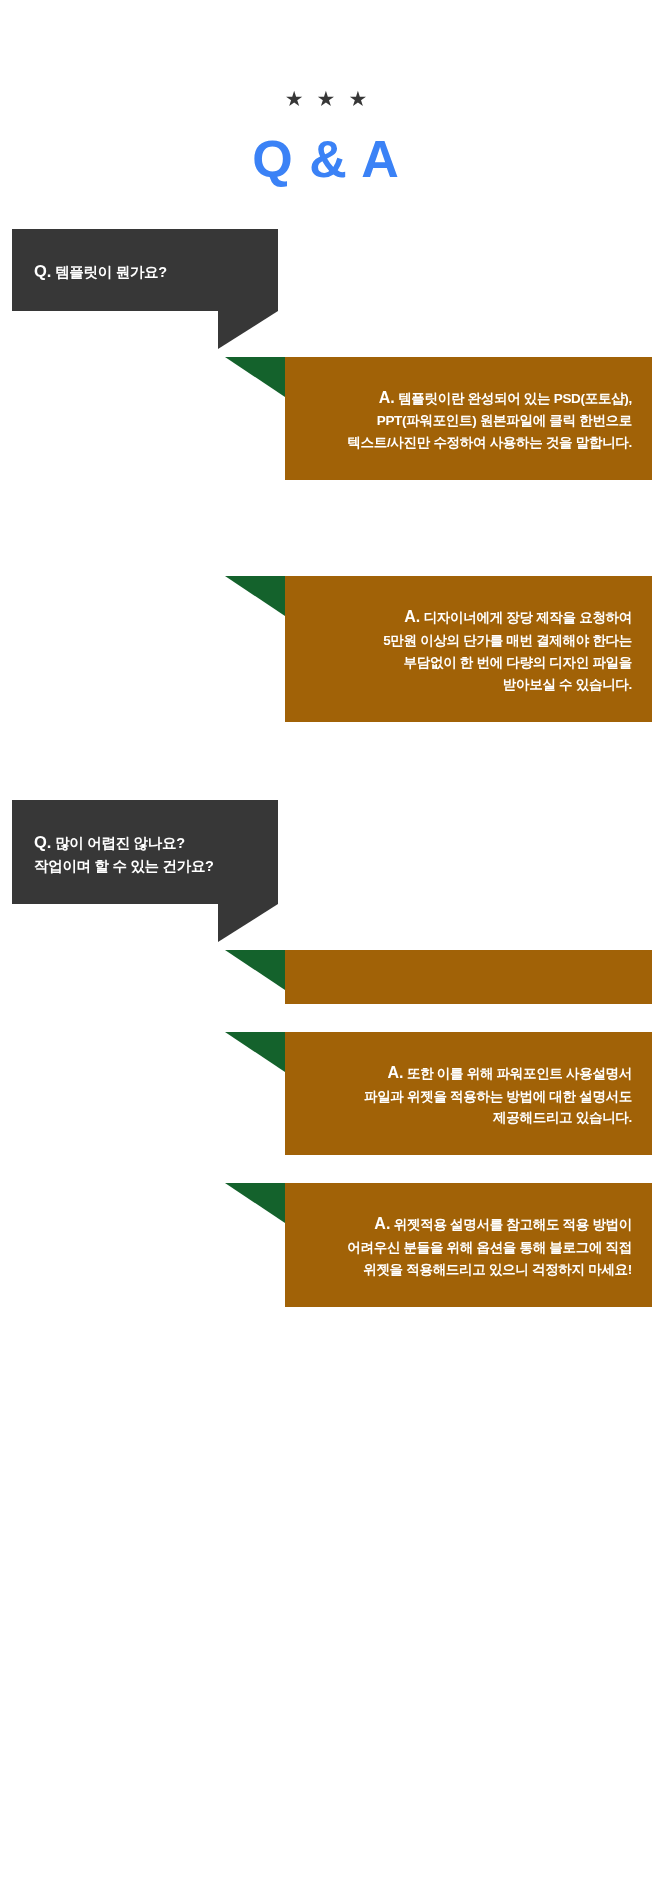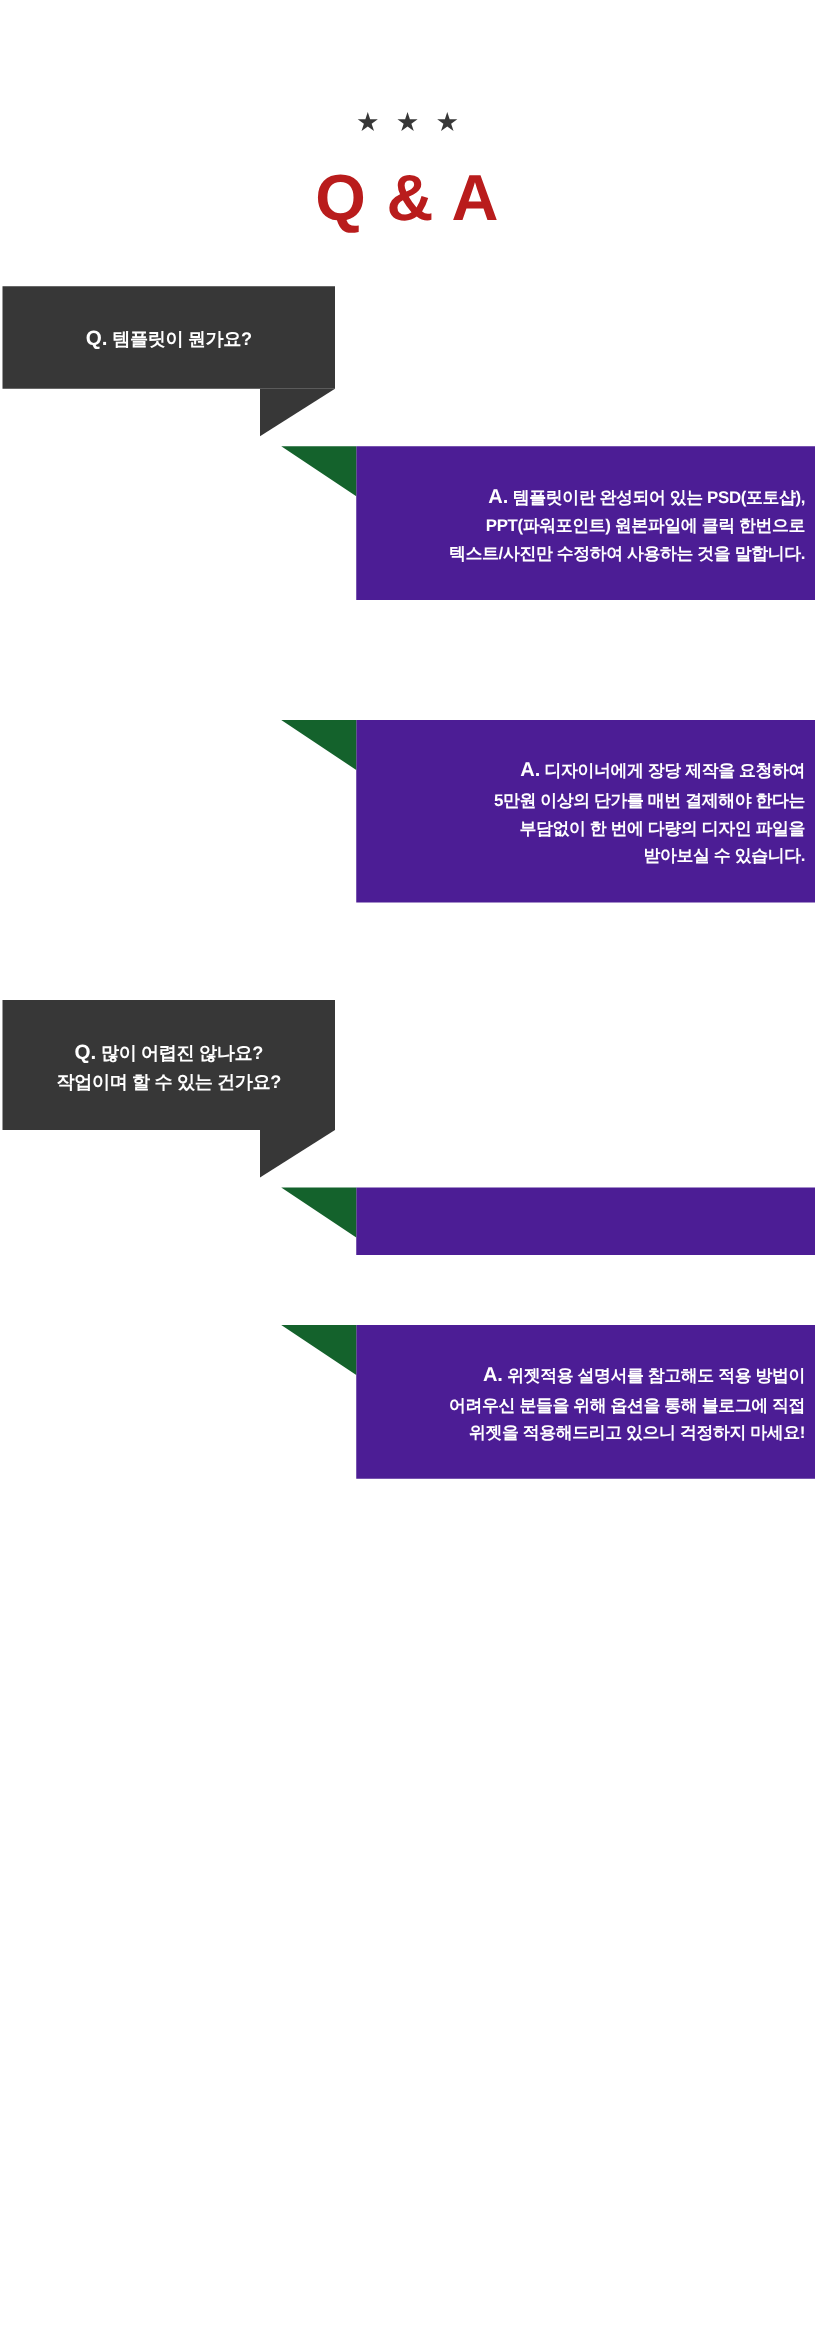--- a/index.html
+++ b/index.html
@@ -36,42 +36,42 @@
   .star {
     font-size: 21px;
     line-height: 1;
     color: #373737;
   }
 
   .page-title {
     font-size: 52px;
     font-weight: 700;
     letter-spacing: 1px;
-    color: #b91c1c;
+    color: #3b82f6;
     line-height: 1;
     margin-top: 24px;
   }
 
   
   .stack {
     position: relative;
     margin-top: 44px;
   }
 
   .row { position: relative; width: 652px; }
 
   
   .q-bubble {
     position: relative;
     width: 266px;
-    margin-left: 2px;
+    margin-left: 12px;
     background: #373737;
     color: #ffffff;
     padding: 30px 22px 26px 22px;
-    text-align: center;
+    text-align: left;
   }
 
   .q-bubble .tail {
     position: absolute;
     left: 206px;
     bottom: -38px;
     width: 0;
     height: 0;
     border-left: 60px solid #373737;
     border-bottom: 38px solid transparent;
@@ -89,23 +89,23 @@
     font-size: 16.5px;
     font-weight: 700;
     letter-spacing: 0;
   }
 
   
   .a-bubble {
     position: relative;
     width: 367px;
     margin-left: 285px;
-    background: #4c1d95;
+    background: #a16207;
     color: #ffffff;
-    padding: 28px 8px 26px 22px;
+    padding: 28px 20px 26px 22px;
     text-align: right;
   }
 
   .a-bubble .tail {
     position: absolute;
     left: -60px;
     top: 0;
     width: 0;
     height: 0;
     border-right: 60px solid #14622c;
@@ -199,20 +199,28 @@
     <div class="sp-46"></div>
 
     <div class="row">
       <div class="a-bubble">
         <div class="tail"></div>
       </div>
     </div>
 
     <div class="sp-28"></div>
 
+    <div class="row">
+      <div class="a-bubble">
+        <div class="tail"></div>
+        <div class="a-text"><span class="mark">A.</span> <span>또한 이를 위해 파워포인트 사용설명서
+파일과 위젯을 적용하는 방법에 대한 설명서도
+제공해드리고 있습니다.</span></div>
+      </div>
+    </div>
 
     <div class="sp-28"></div>
 
     <div class="row">
       <div class="a-bubble">
         <div class="tail"></div>
         <div class="a-text"><span class="mark">A.</span> <span>위젯적용 설명서를 참고해도 적용 방법이
 어려우신 분들을 위해 옵션을 통해 블로그에 직접
 위젯을 적용해드리고 있으니 걱정하지 마세요!</span></div>
       </div>

